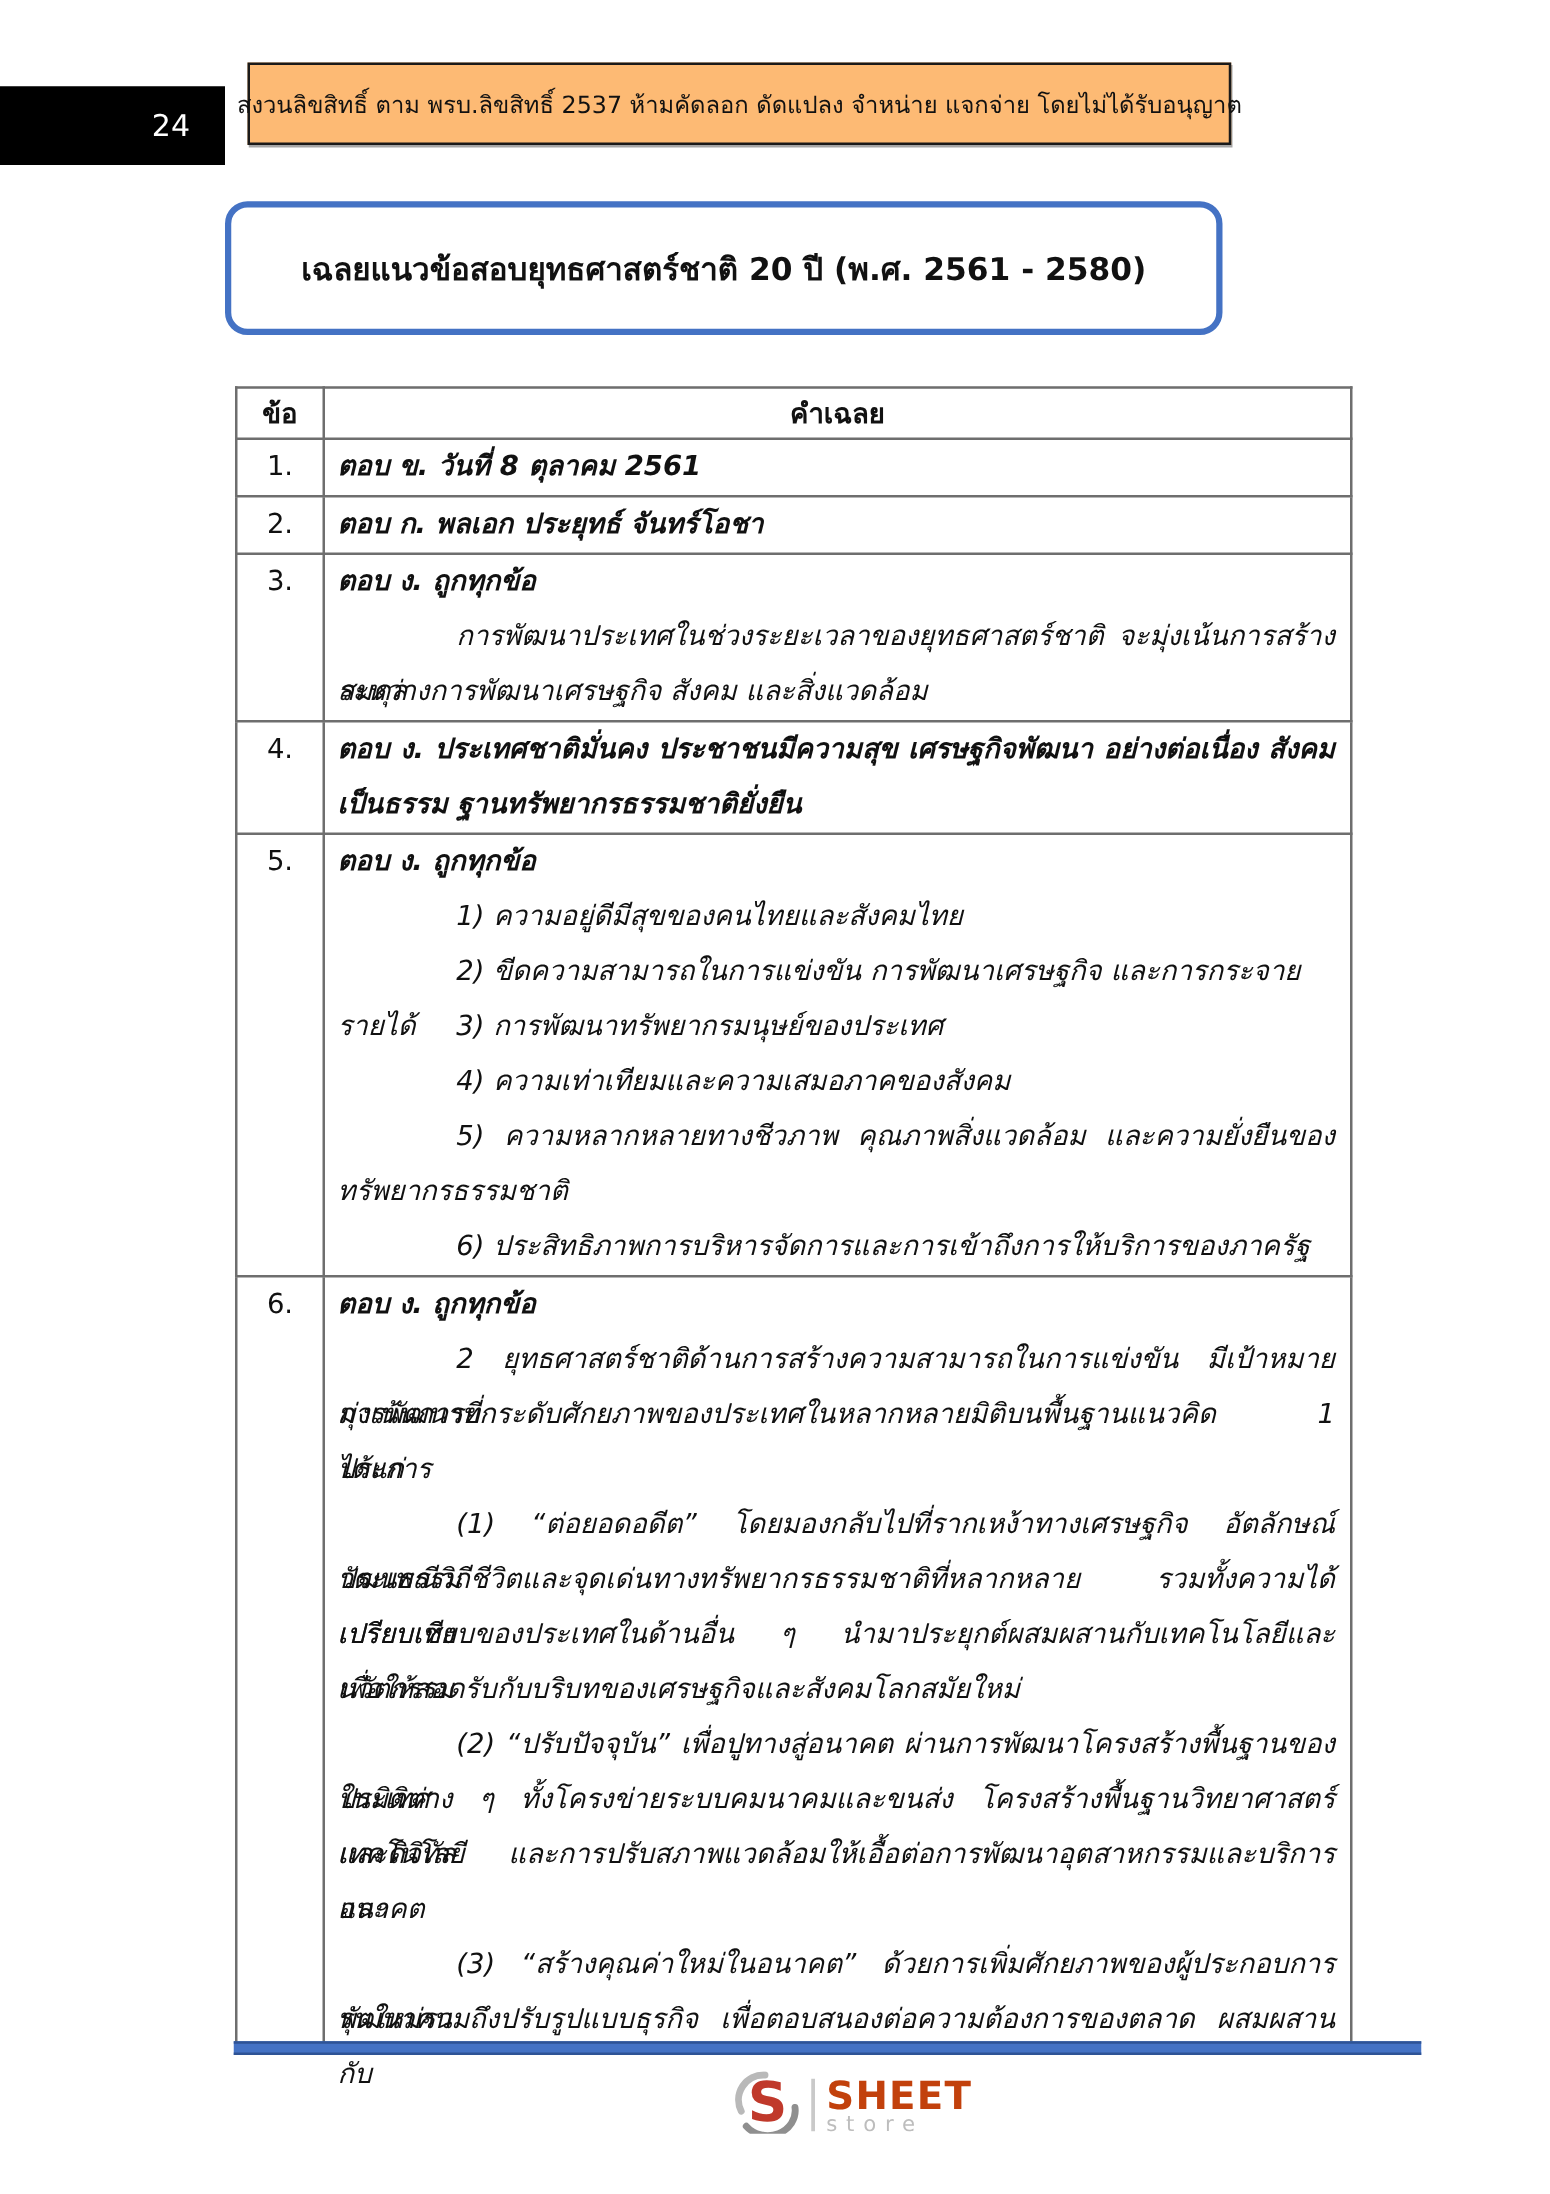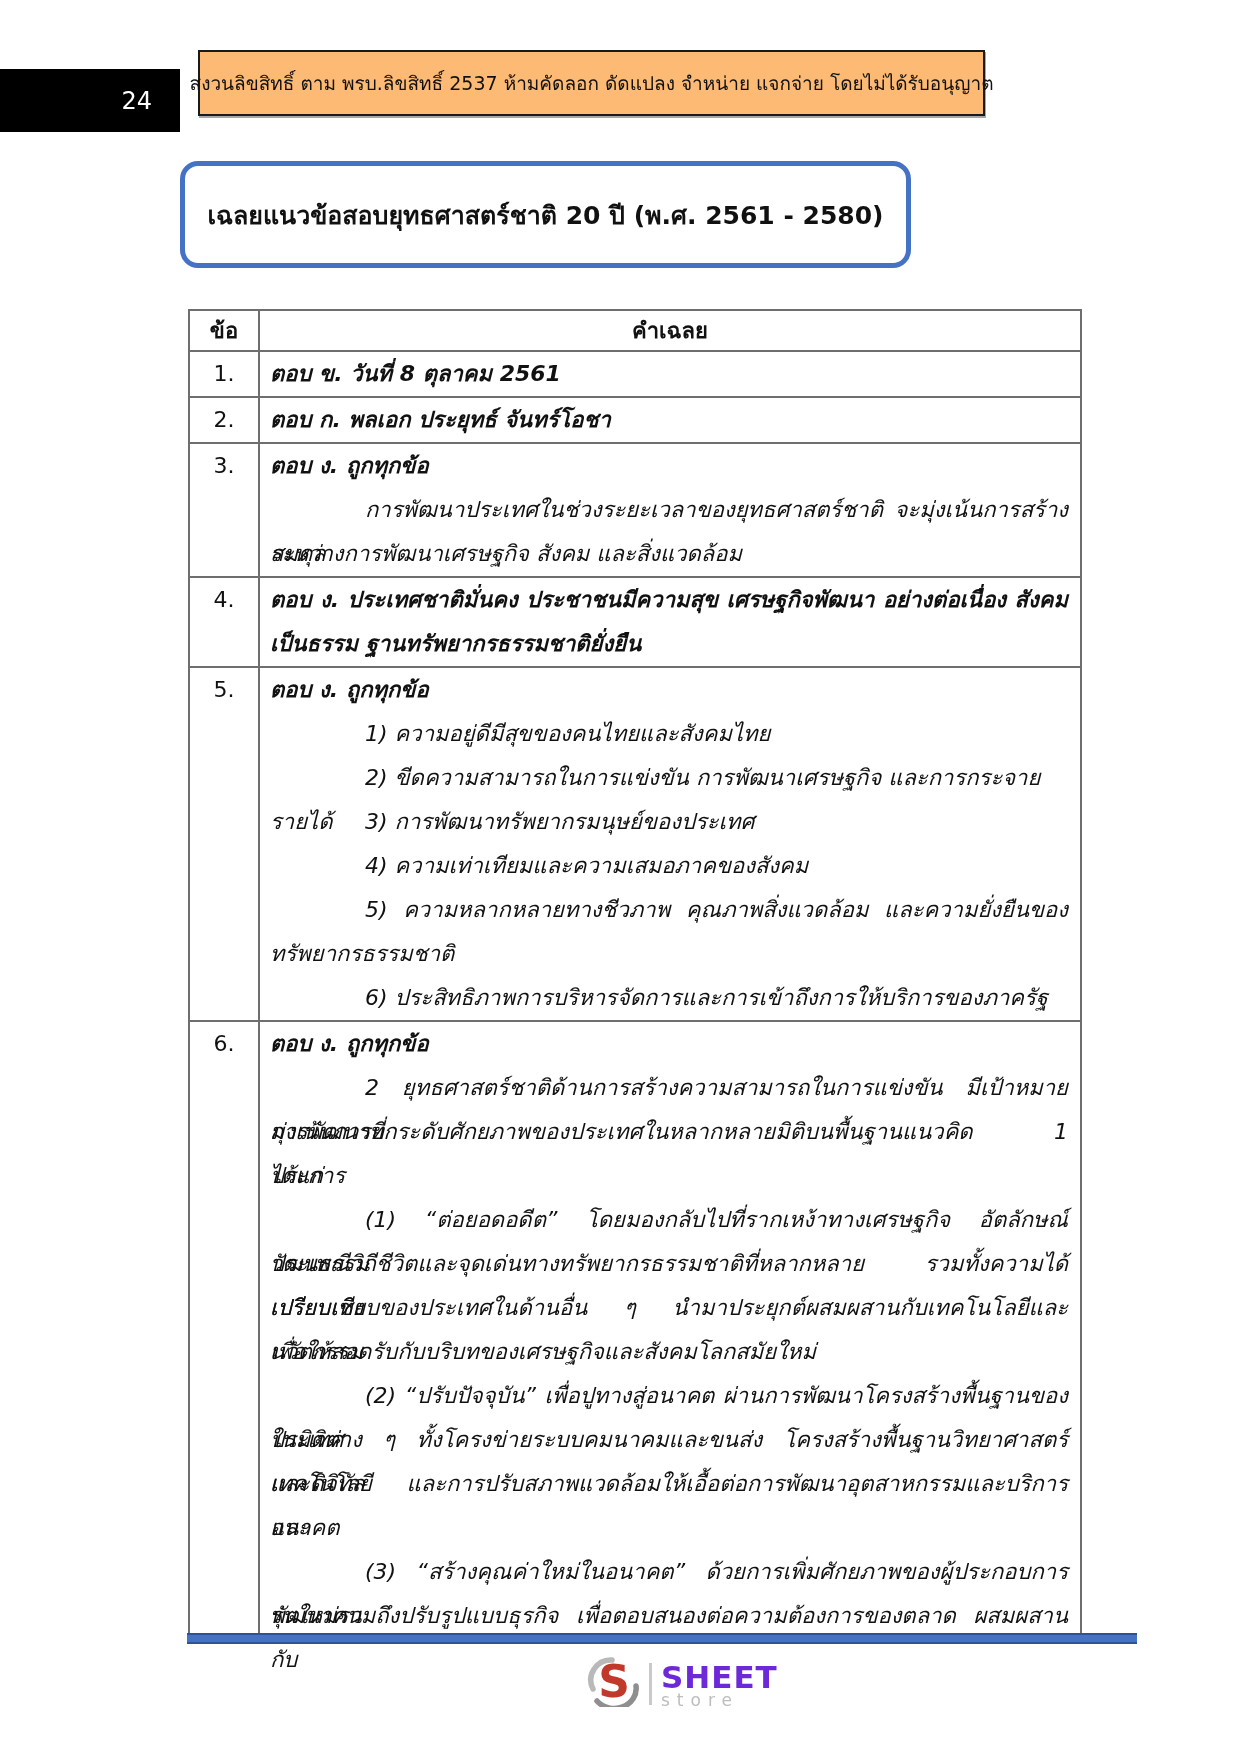--- a/index.html
+++ b/index.html
@@ -42,21 +42,21 @@
     align-items: center;
     justify-content: center;
     font-size: 19px;
     white-space: nowrap;
   }
 
   
   .title-box {
     position: absolute;
     left: 180px; top: 134px;
-    width: 731px; height: 107px;
+    width: 798px; height: 107px;
     border: 5px solid #4472C4;
     border-radius: 18px;
     box-sizing: border-box;
     background: #fff;
     display: flex;
     align-items: center;
     justify-content: center;
     font-size: 25px;
     font-weight: bold;
   }
@@ -120,21 +120,21 @@
   }
   .footer-logo .logo-divider {
     width: 3px; height: 42px;
     background: #c9c9c9;
     margin: 0 9px 0 7px;
   }
   .logo-textcol { display: flex; flex-direction: column; }
   .logo-main {
     font-size: 31px;
     font-weight: bold;
-    color: #6d28d9;
+    color: #c2410c;
     letter-spacing: 1px;
     line-height: 30px;
   }
   .logo-sub {
     font-size: 17px;
     color: #bdbdbd;
     letter-spacing: 7px;
     line-height: 14px;
     margin-top: 1px;
   }

